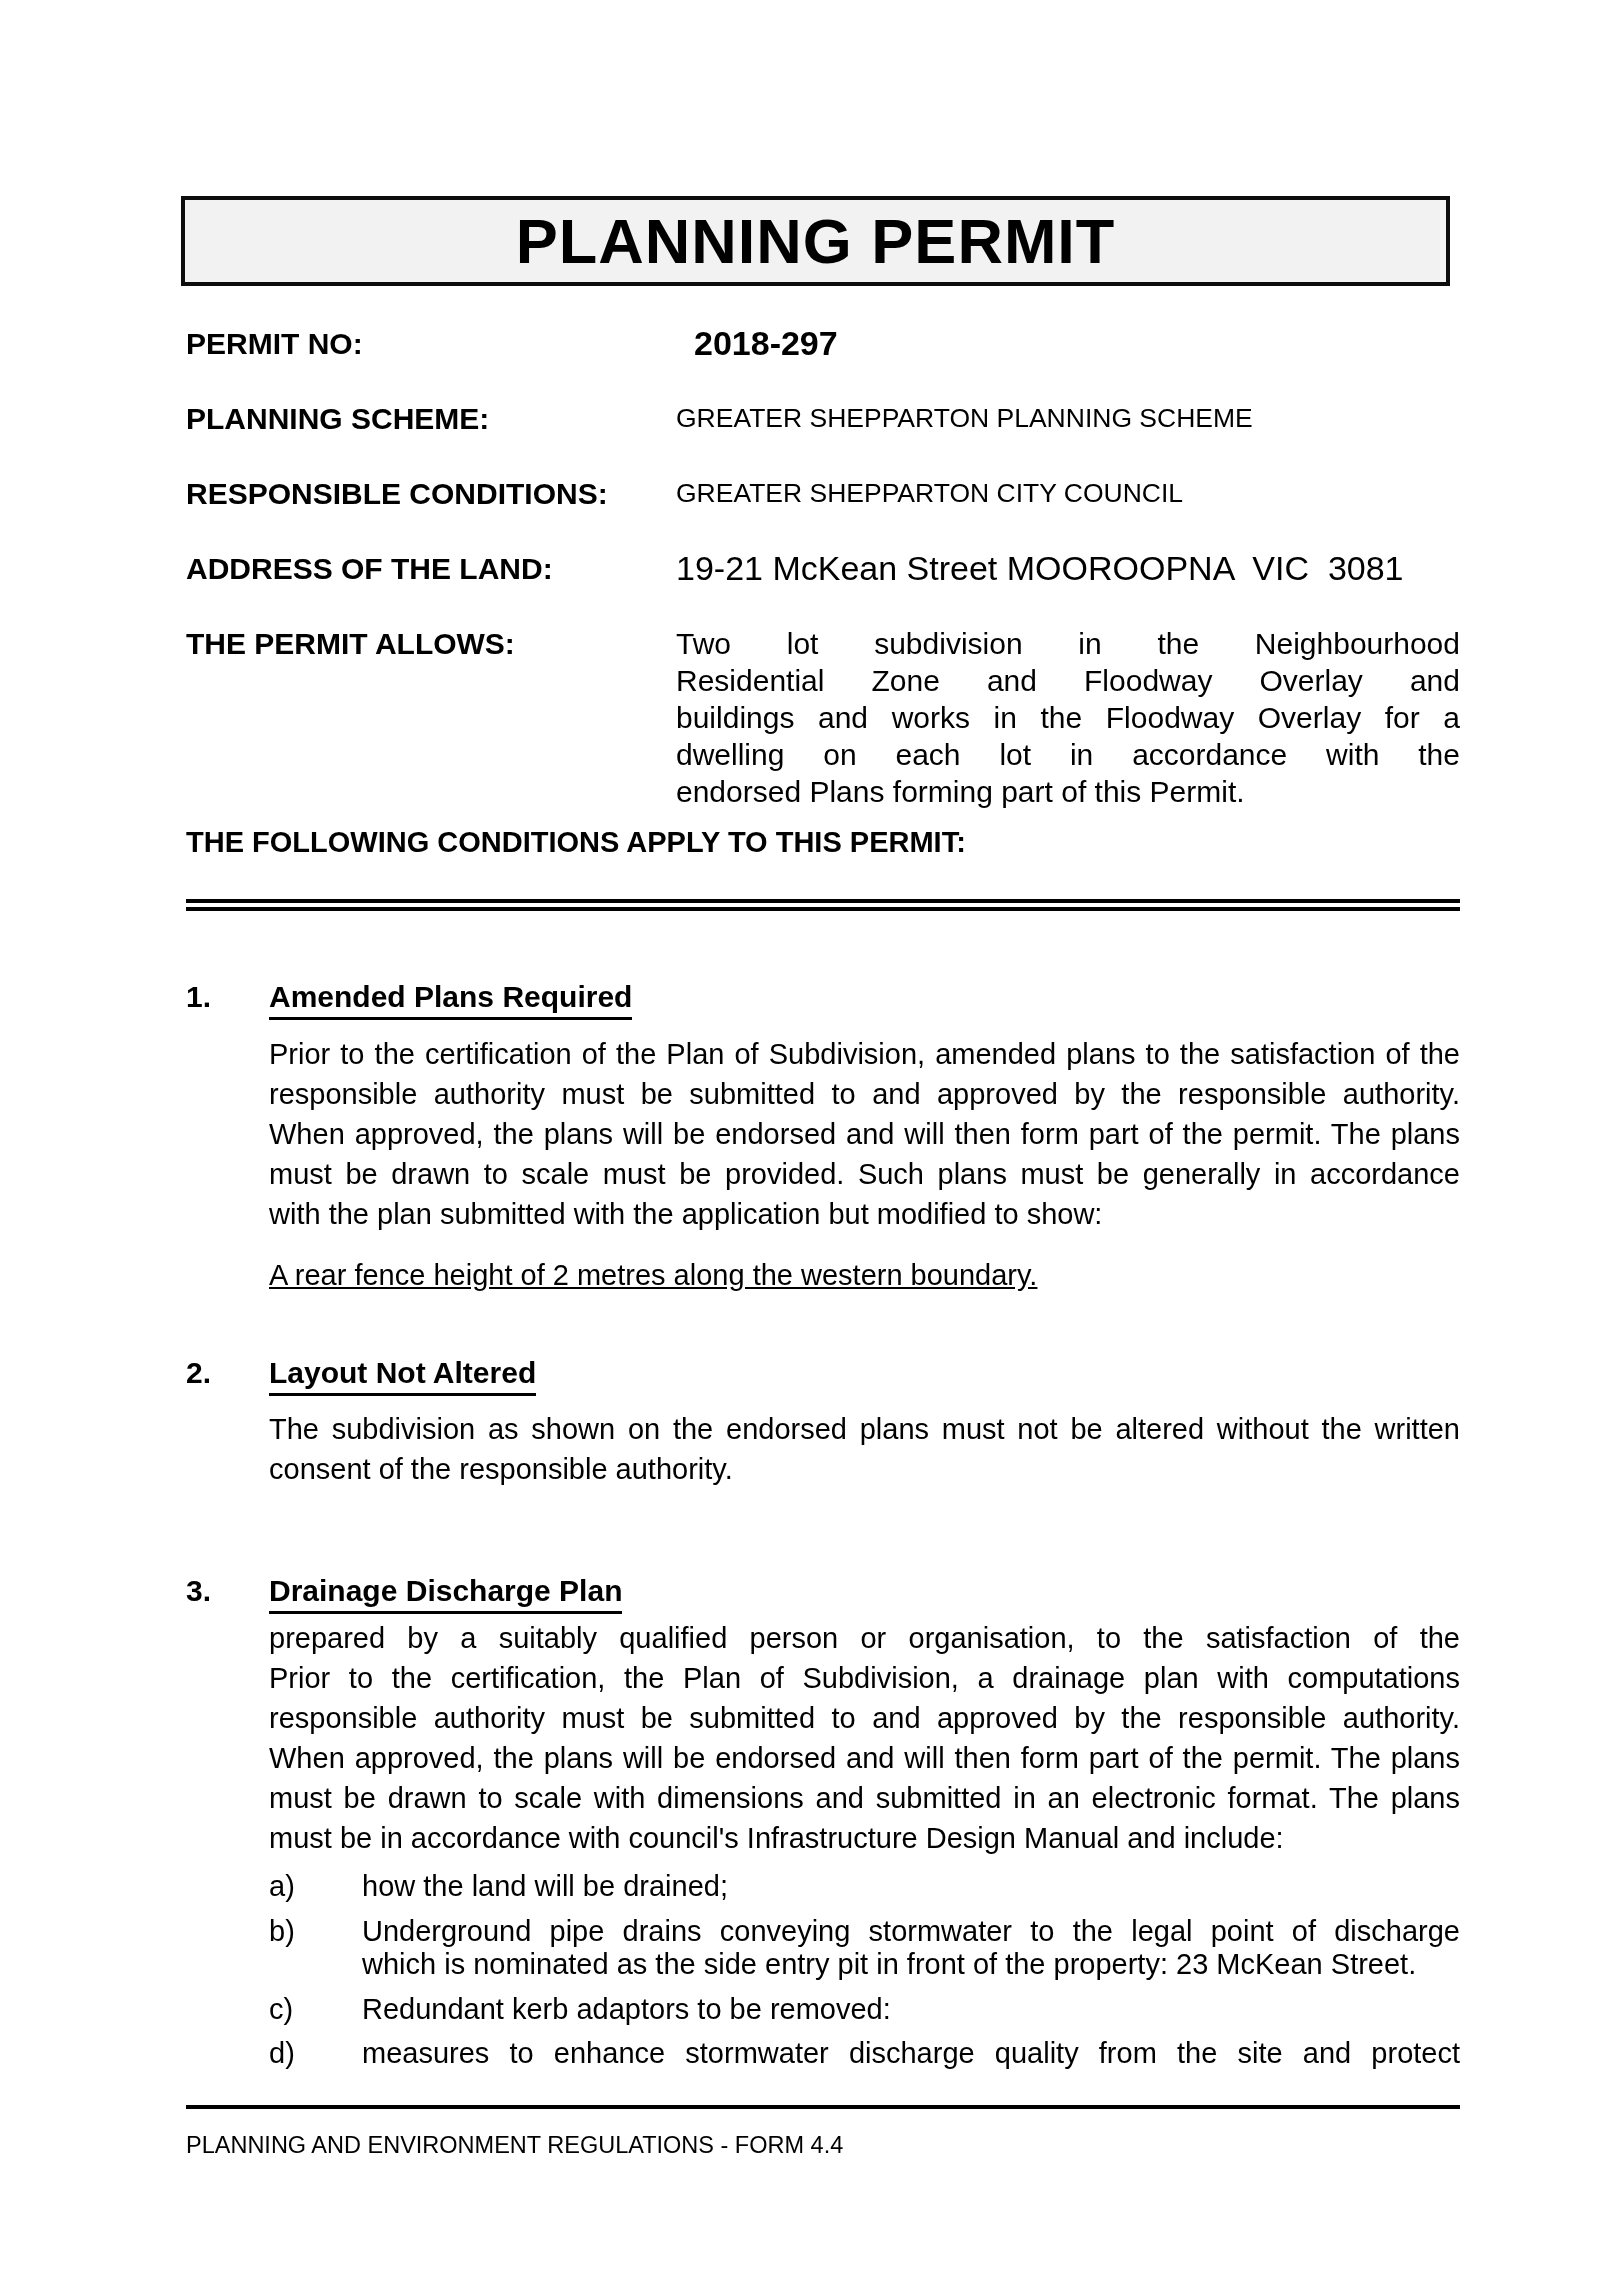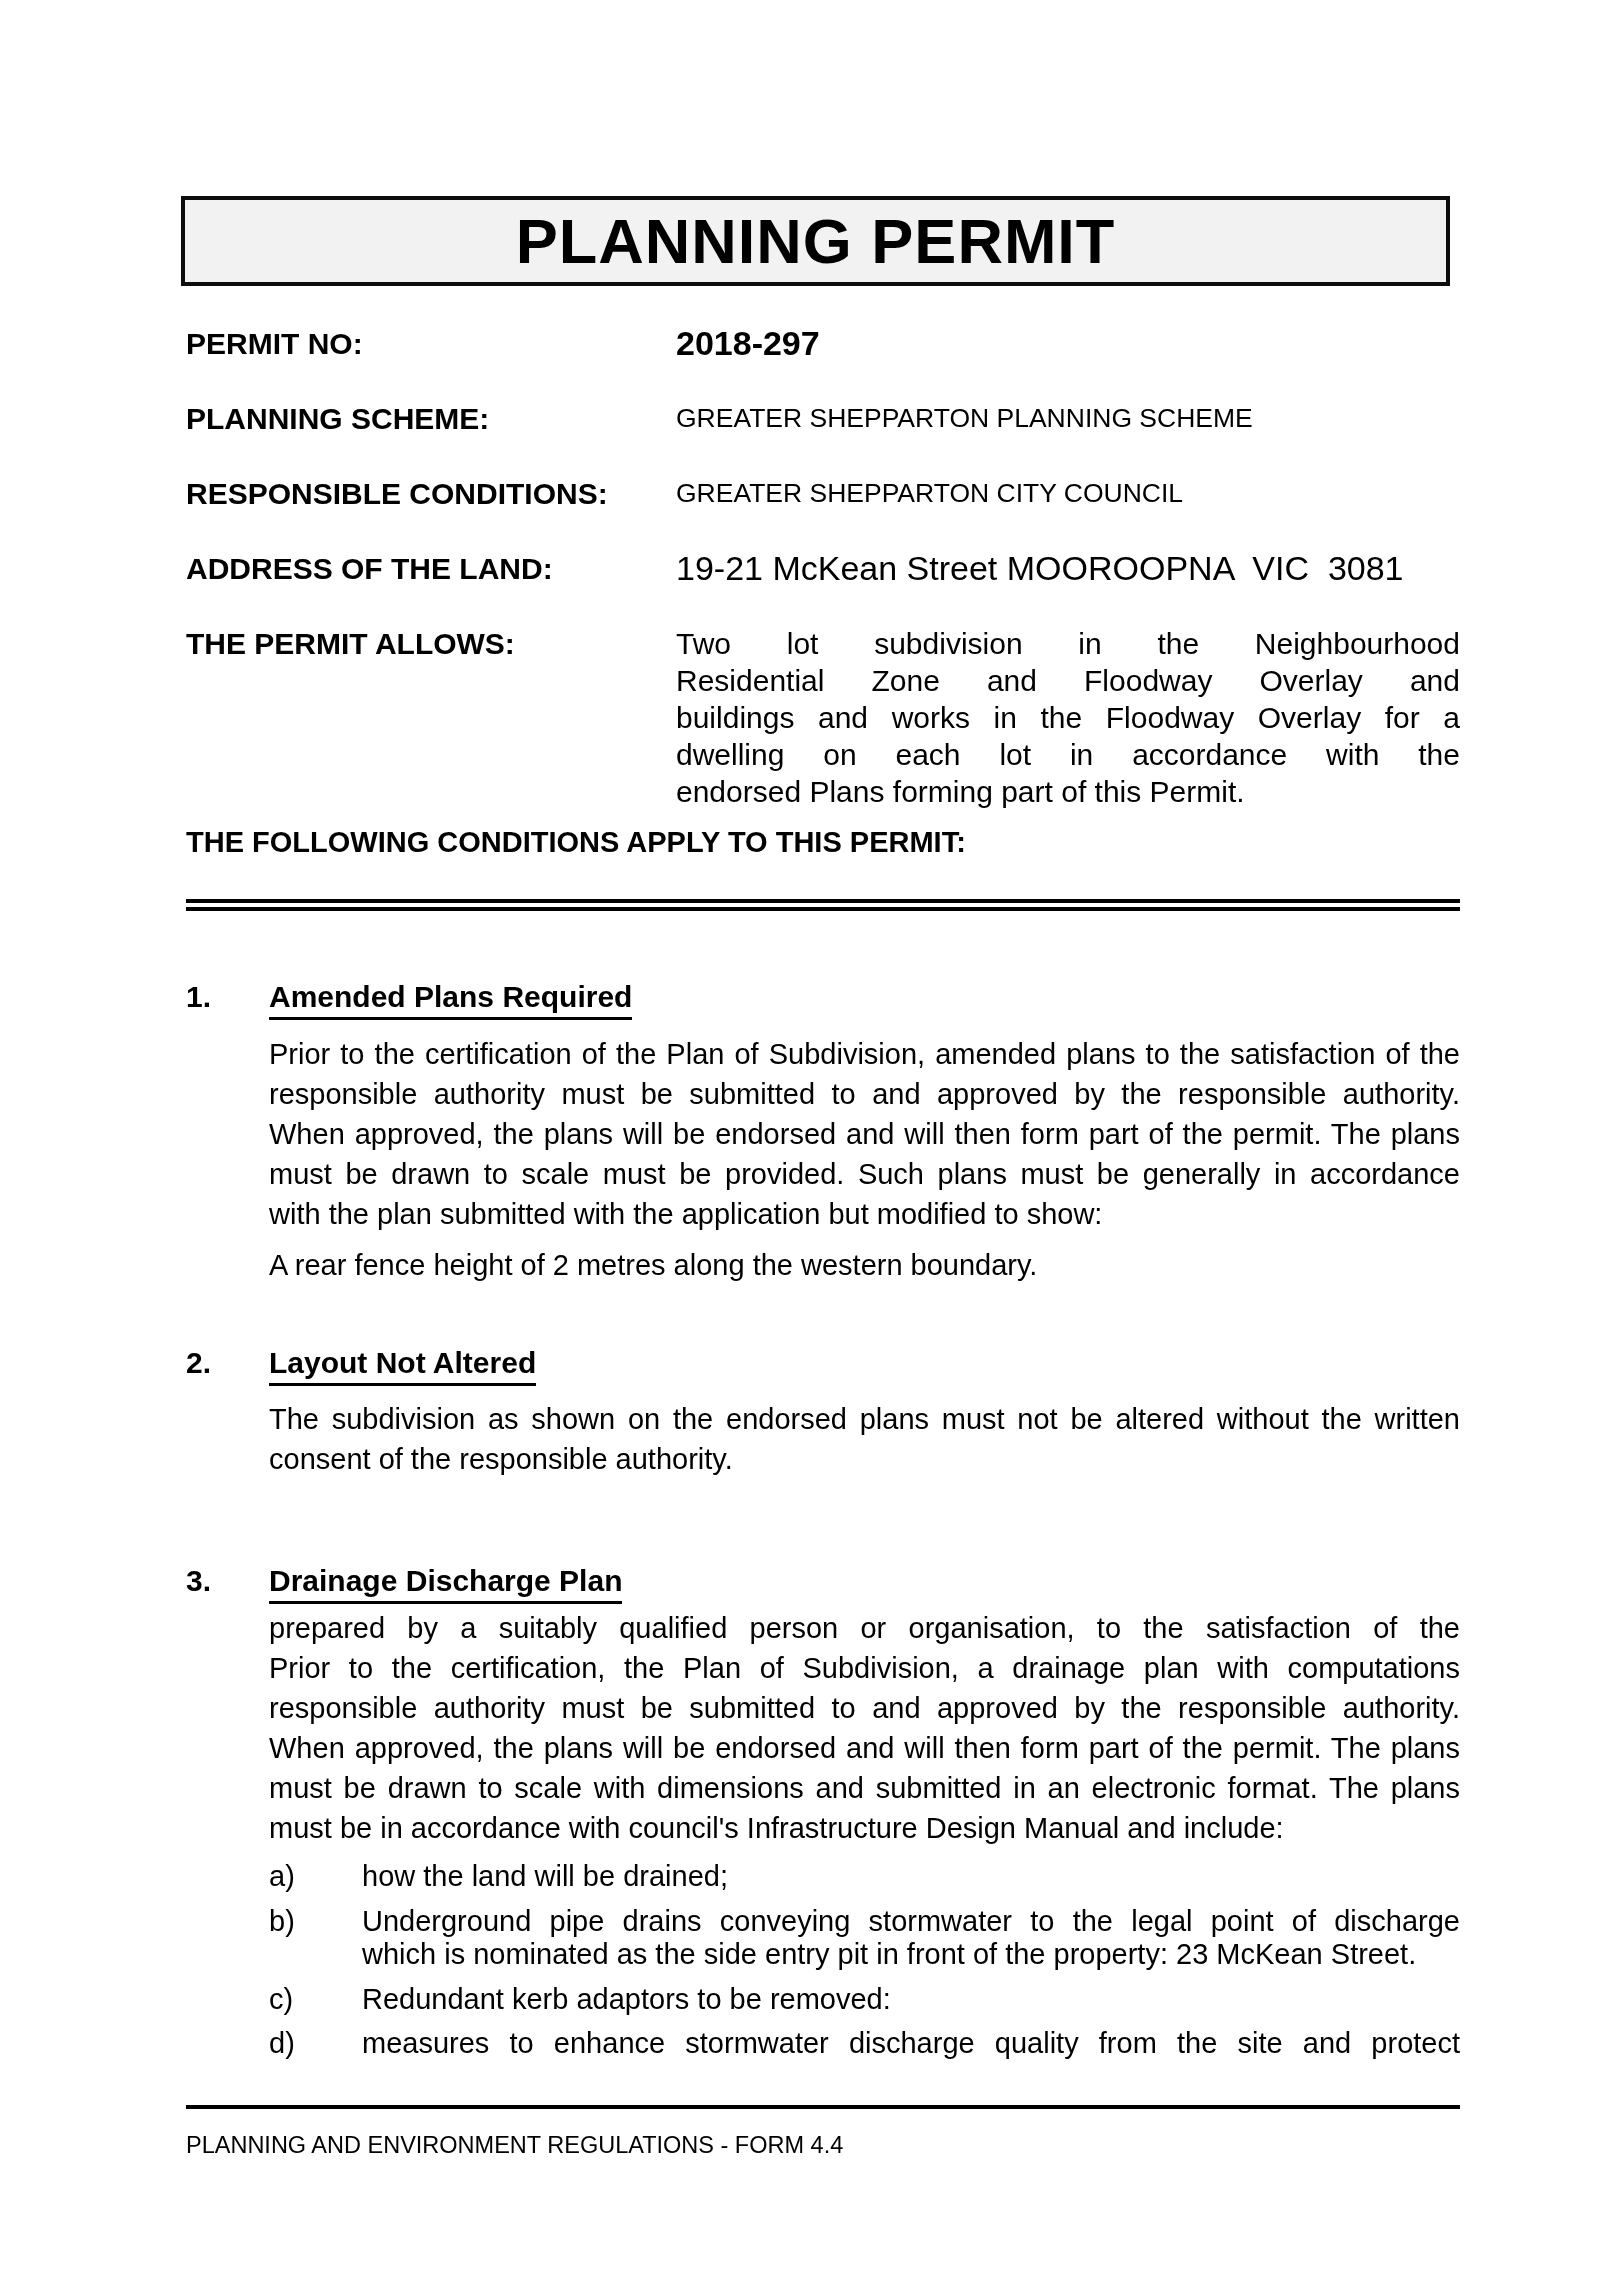--- a/index.html
+++ b/index.html
@@ -26,21 +26,21 @@
     font-size:63px; font-weight:bold; letter-spacing:1px;
   }
   
   .field-row { display:flex; align-items:flex-start; margin-bottom:38px; }
   .field-row.row-allows { margin-bottom:15px; }
   .field-label {
     flex:0 0 490px; width:490px;
     font-size:30px; font-weight:bold; line-height:37px;
   }
   .field-value { font-size:26.5px; line-height:37px; }
-  .value-permit-no { font-size:34px; font-weight:bold; }
+  .value-permit-no { font-size:34px; font-weight:bold;margin-left:18px; }
   .value-address { font-size:34px; white-space:pre-wrap; }
   .value-allows { width:784px; font-size:30px; }
   .value-allows div { line-height:37px; }
   
   .jline { text-align:justify; text-align-last:justify; }
   
   .conditions-heading {
     margin-top:14px; font-size:29px; font-weight:bold; line-height:35px;
   }
   .double-rule {
@@ -55,21 +55,21 @@
   .cond-number { flex:0 0 83px; font-size:30px; font-weight:bold; line-height:37px; }
   .cond-body { flex:1; min-width:0; }
   .cond-title {
     display:inline-block;
     font-size:30px; font-weight:bold; line-height:37px;
     border-bottom:3.9px solid #000; padding-bottom:2px;
   }
   .cond-para { font-size:29px; margin-top:13.7px; }
   .cond-para div { line-height:40px; }
   .cond-para.tight { margin-top:3.9px; }
-  .cond-para.para2 { margin-top:11px; }
+  .cond-para.para2 { margin-top:21px;text-decoration:underline; }
   
   .cond-list { margin-top:11.8px; }
   .list-item { display:flex; margin-bottom:11.8px; }
   .list-item:last-child { margin-bottom:0; }
   .list-letter { flex:0 0 93px; font-size:29px; line-height:33px; }
   .list-text { flex:1; min-width:0; font-size:29px; }
   .list-text div { line-height:33px; }
   
   .footer {
     position:absolute; left:186px; right:161px; top:2105px;

